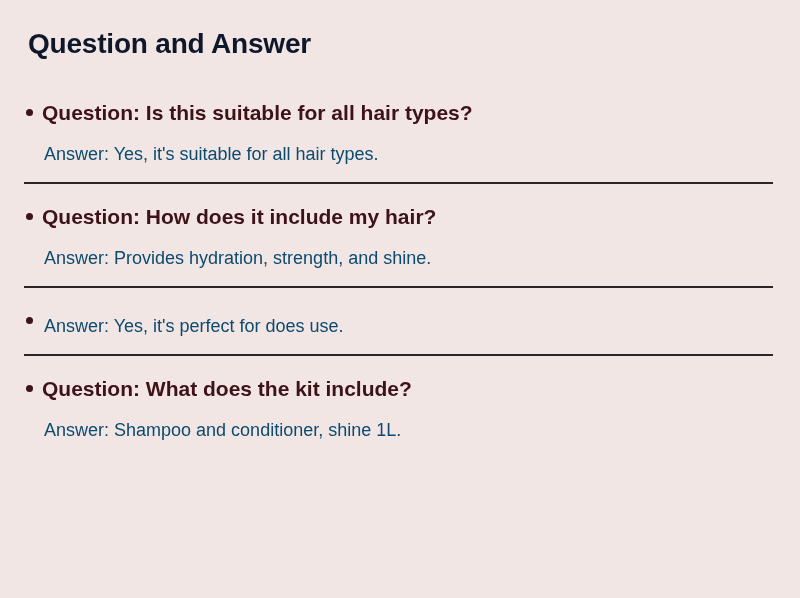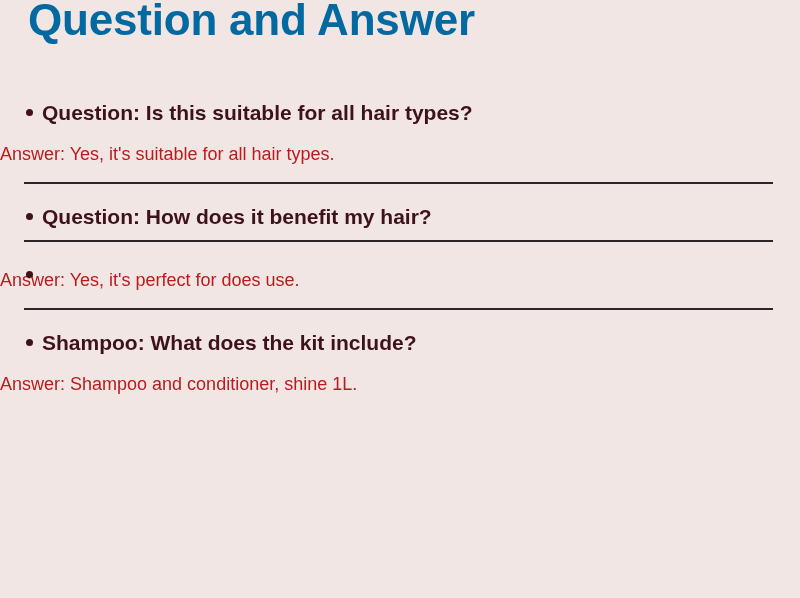--- a/index.html
+++ b/index.html
@@ -16,27 +16,27 @@
   .page {
     position: relative;
     width: 800px;
     height: 598px;
     box-sizing: border-box;
     padding: 0 24px;
   }
   .page-title {
     position: absolute;
     left: 28px;
-    top: 0;
+    top: 24px;
     margin: 0;
-    font-size: 44px;
+    font-size: 28px;
     font-weight: 700;
     line-height: 40px;
     letter-spacing: -0.2px;
-    color: #0369a1;
+    color: #0f172a;
     white-space: nowrap;
   }
   .qa-list {
     position: absolute;
     left: 0;
     right: 4px;
     top: 90px;
     margin: 0;
     padding: 0;
     list-style: none;
@@ -61,26 +61,27 @@
     position: absolute;
     left: 26px;
     top: 19px;
     width: 7px;
     height: 7px;
     border-radius: 50%;
     background: #3d1218;
   }
   .qa-answer {
     display: block;
+    padding-left: 44px;
     padding-top: 16px;
     padding-bottom: 6px;
     font-size: 18px;
     font-weight: 400;
     line-height: 24px;
-    color: #b91c1c;
+    color: #0c4a6e;
     white-space: nowrap;
   }
   .qa-divider {
     height: 0;
     margin: 10px 23px 10px 24px;
     border: 0;
     border-top: 2px solid #2b2527;
   }
   .qa-item:last-child .qa-divider {
     display: none;
@@ -97,31 +98,32 @@
 
     <li class="qa-item">
       <span class="qa-bullet"></span>
       <span class="qa-question">Question: Is this suitable for all hair types?</span>
       <span class="qa-answer">Answer: Yes, it's suitable for all hair types.</span>
       <hr class="qa-divider">
     </li>
 
     <li class="qa-item">
       <span class="qa-bullet"></span>
-      <span class="qa-question">Question: How does it benefit my hair?</span>
+      <span class="qa-question">Question: How does it include my hair?</span>
+      <span class="qa-answer">Answer: Provides hydration, strength, and shine.</span>
       <hr class="qa-divider">
     </li>
 
     <li class="qa-item">
       <span class="qa-bullet"></span>
       <span class="qa-answer">Answer: Yes, it's perfect for does use.</span>
       <hr class="qa-divider">
     </li>
 
     <li class="qa-item">
       <span class="qa-bullet"></span>
-      <span class="qa-question">Shampoo: What does the kit include?</span>
+      <span class="qa-question">Question: What does the kit include?</span>
       <span class="qa-answer">Answer: Shampoo and conditioner, shine 1L.</span>
 
     </li>
 
   </ul>
 </div>
 
 </body></html>

